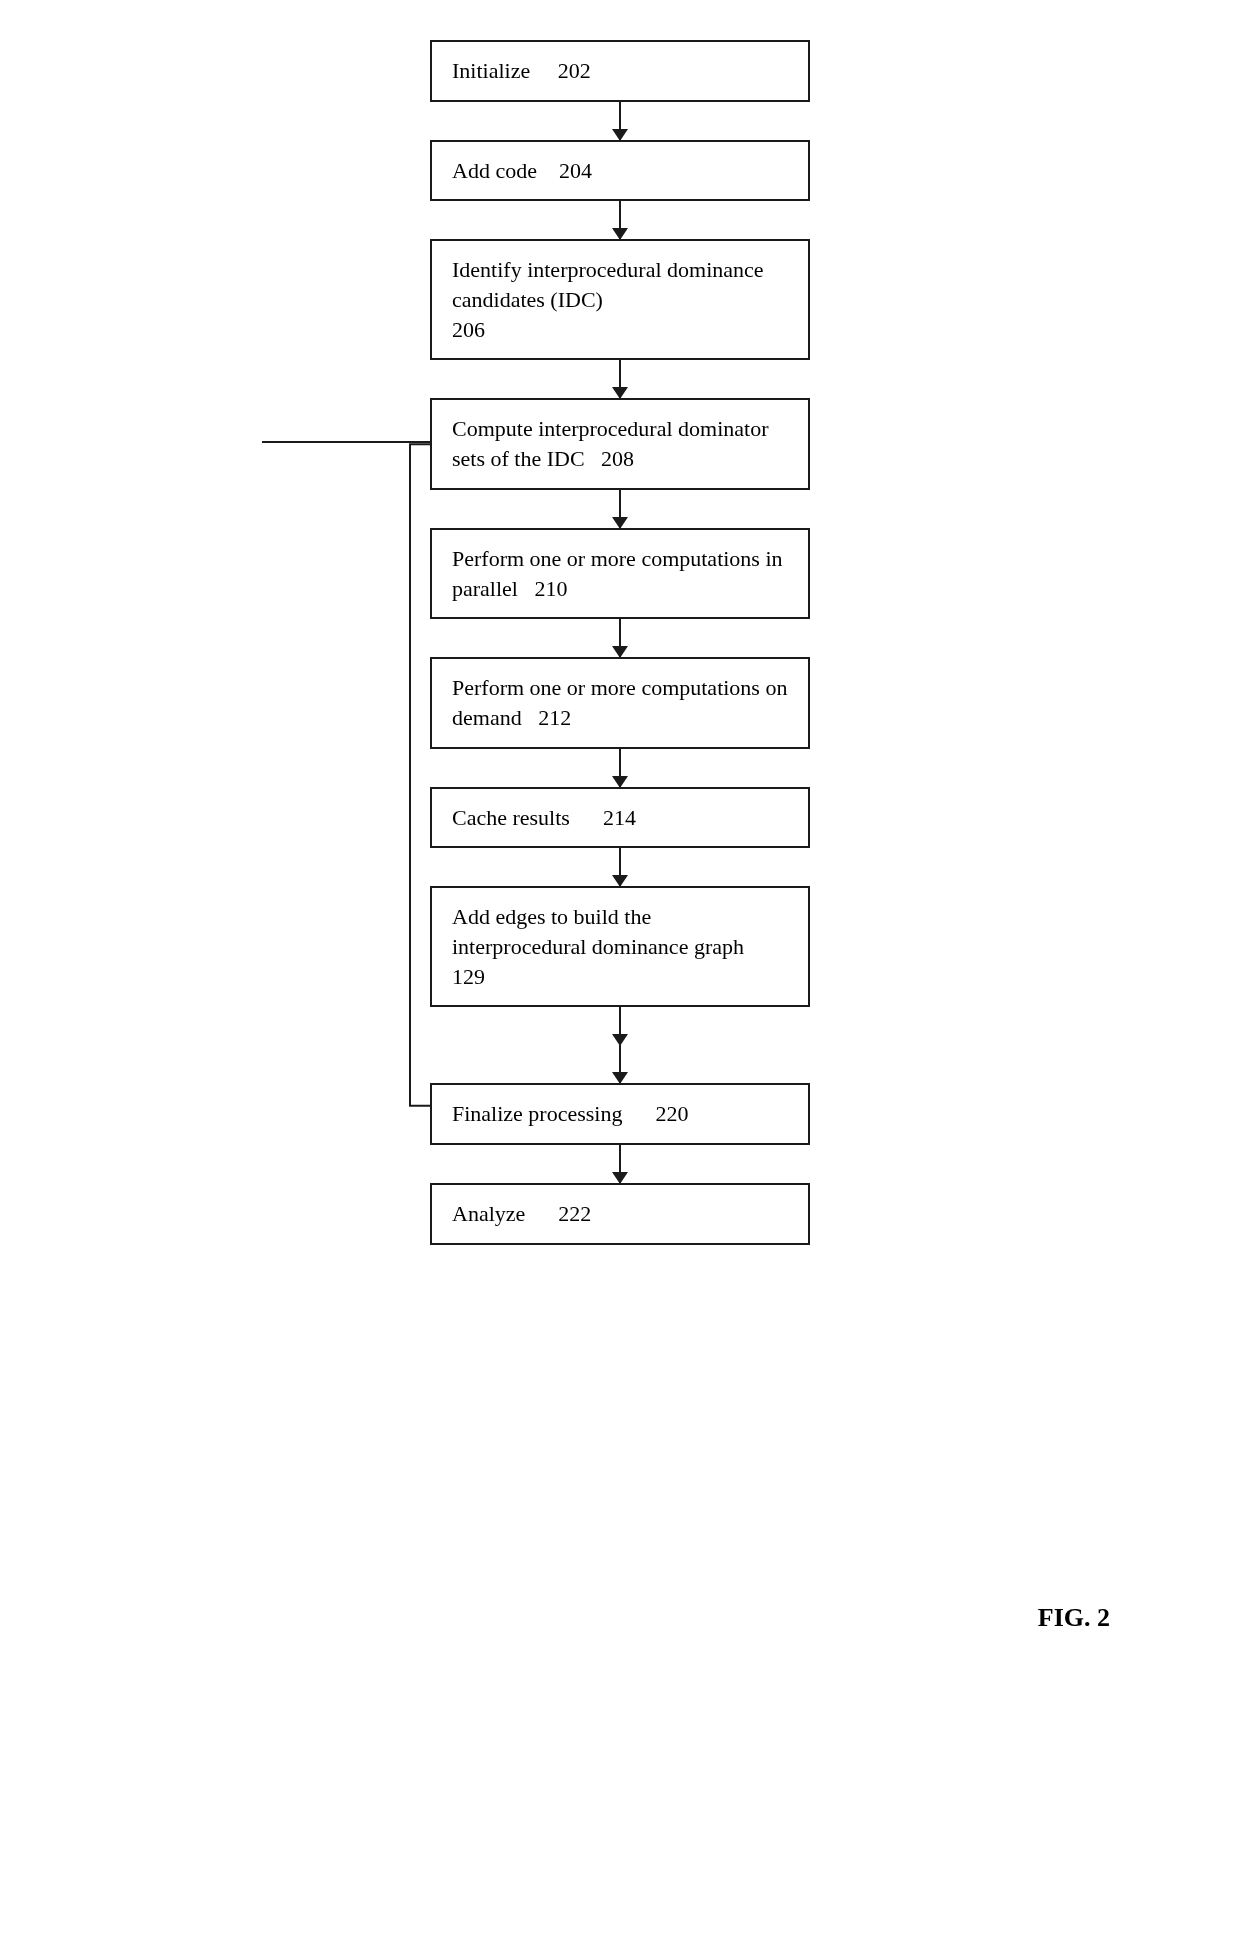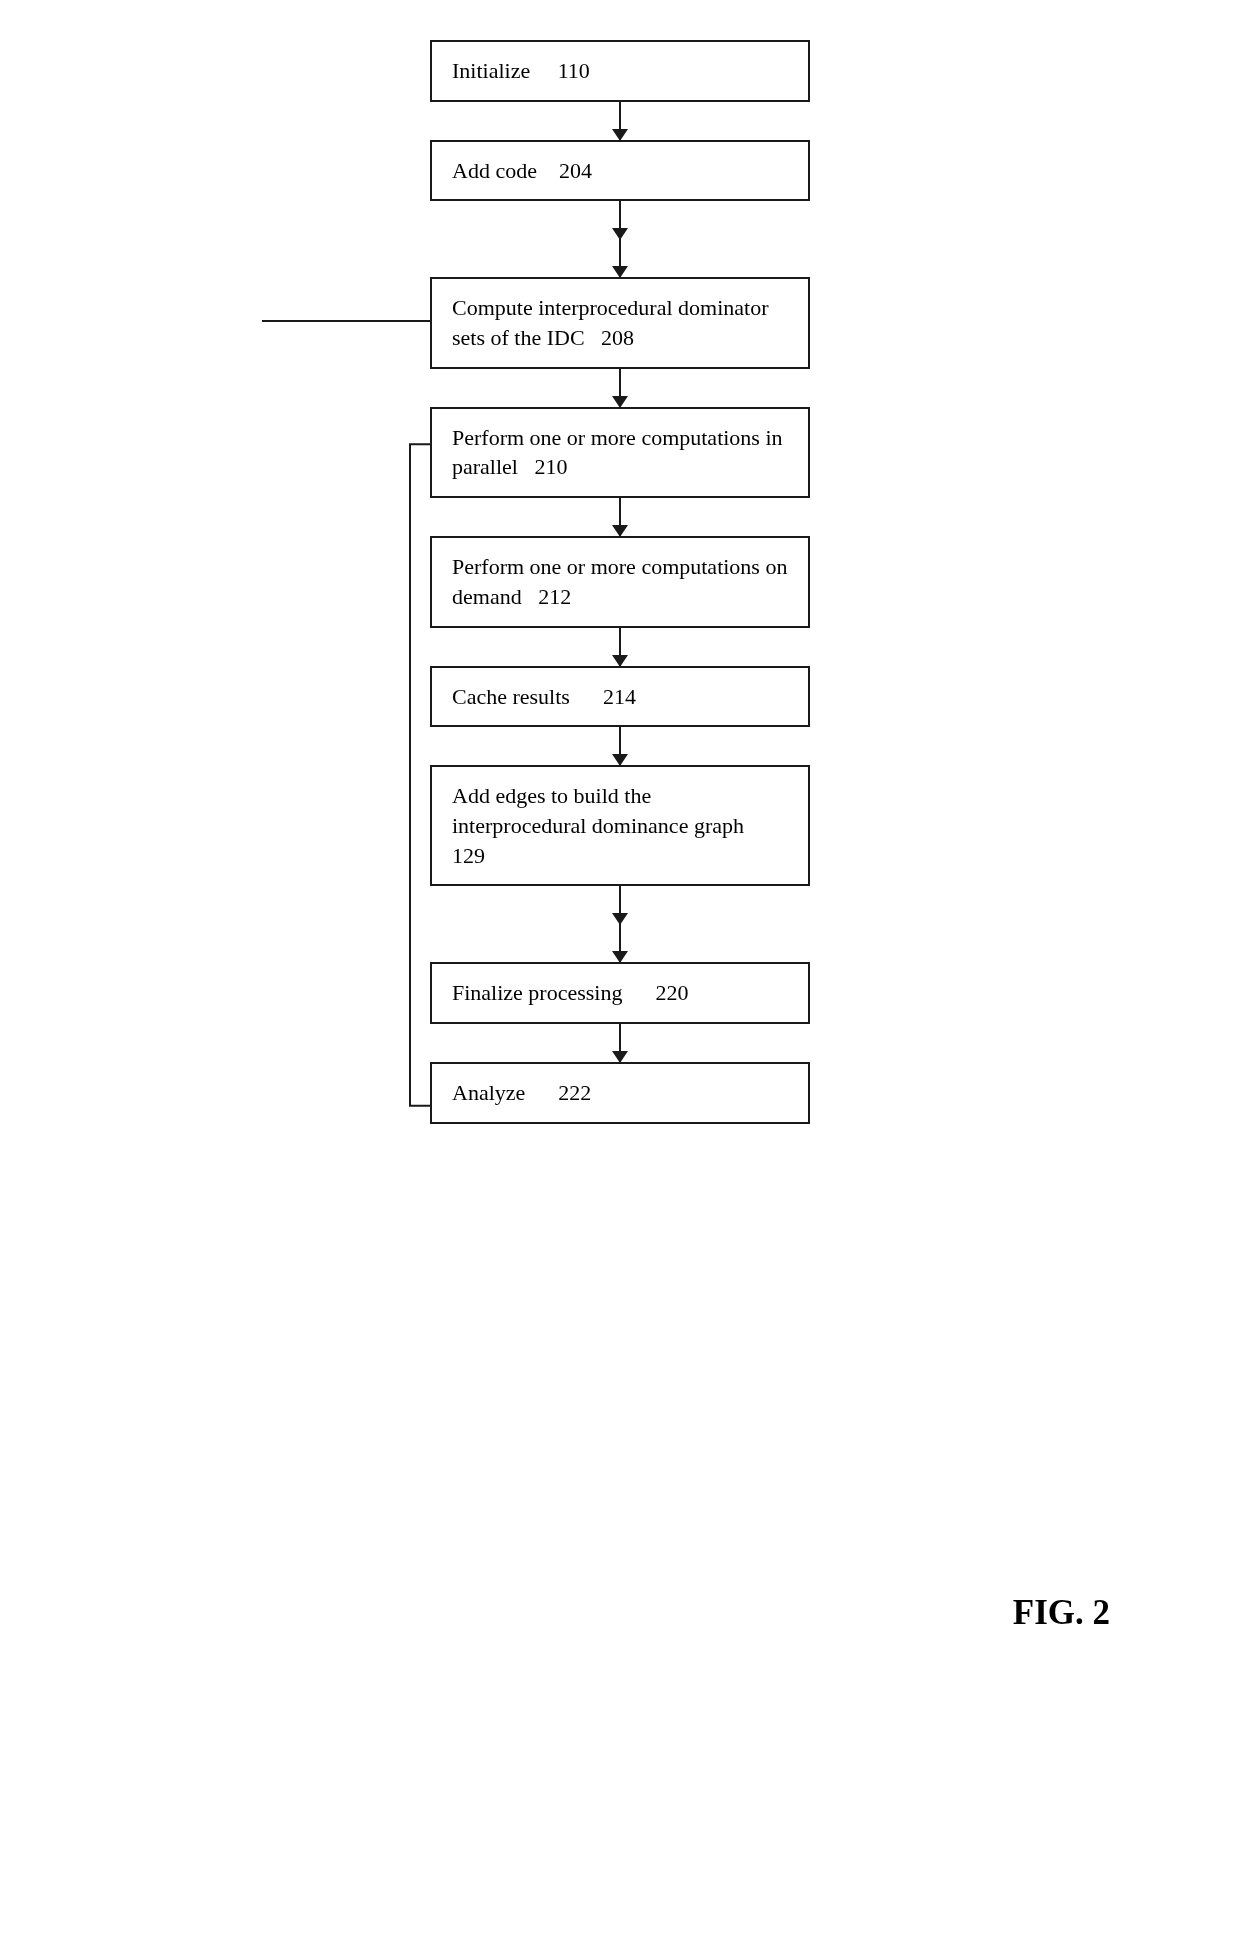--- a/index.html
+++ b/index.html
@@ -65,46 +65,51 @@
       border-left: 8px solid transparent;
       border-right: 8px solid transparent;
       border-top: 12px solid #1a1a1a;
       width: 0;
       height: 0;
     }
 
     .fig-label {
       position: absolute;
       right: 130px;
-      font-size: 35px;
+      font-size: 26px;
       font-weight: bold;
     }
   </style>
 </head>
 <body>
 
 <div class="diagram-container">
   <div class="flow-wrapper">
 
     <div class="box">
       <span class="box-label">Initialize</span>
       &nbsp;&nbsp;&nbsp;
-      <span>110</span>
+      <span>202</span>
     </div>
 
     <div class="arrow-down"></div>
 
     <div class="box">
       <span class="box-label">Add code</span>
       &nbsp;&nbsp;
       <span>204</span>
     </div>
 
     <div class="arrow-down"></div>
 
+    <div class="box">
+      <span class="box-label">Identify interprocedural dominance candidates (IDC)</span>
+      <br>
+      <span>206</span>
+    </div>
 
     <div class="arrow-down"></div>
 
     <div style="position:relative; display:flex; align-items:center;">
 
       <div style="position:absolute; left:-168px; top:50%; transform:translateY(-50%);">
         <svg width="180" height="20">
           <line x1="0" y1="10" x2="168" y2="10" stroke="#1a1a1a" stroke-width="2"></line>
           <polygon points="168,4 180,10 168,16" fill="#1a1a1a"></polygon>
         </svg>

